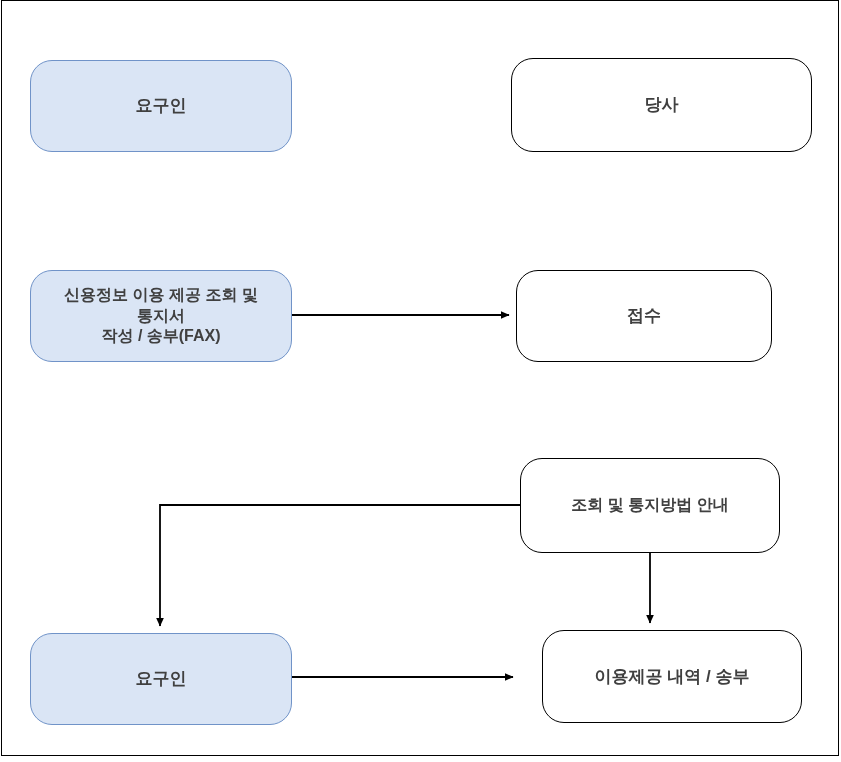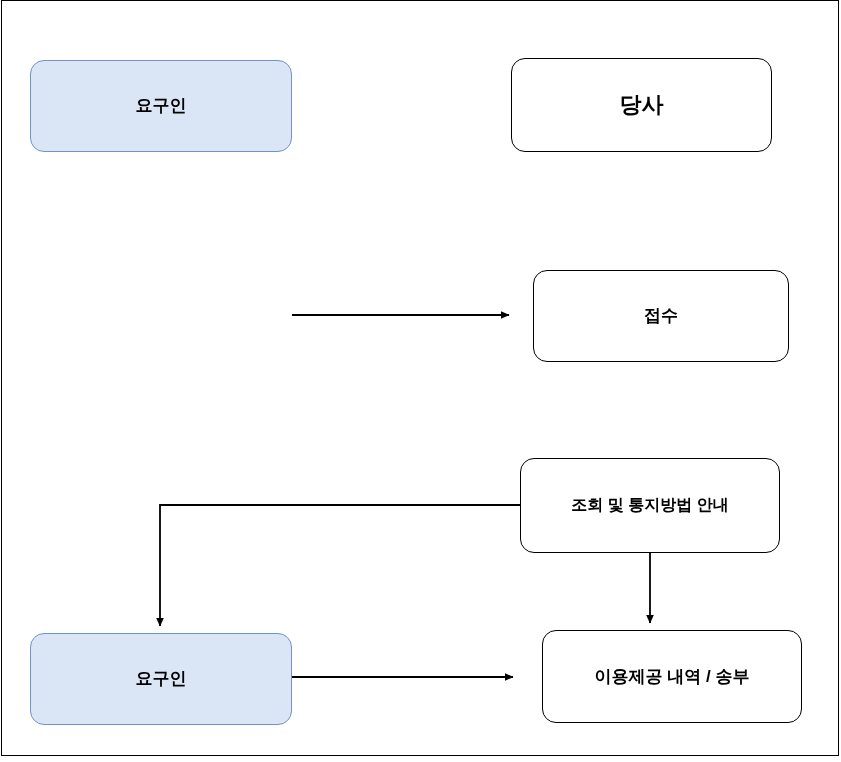--- a/index.html
+++ b/index.html
@@ -27,23 +27,23 @@
     height: 756px;
     border: 1px solid #000000;
     pointer-events: none;
   }
   .node {
     position: absolute;
     display: flex;
     align-items: center;
     justify-content: center;
     text-align: center;
-    border-radius: 14px;
+    border-radius: 22px;
     font-weight: bold;
-    color: #000000;
+    color: #404040;
     line-height: 1.28;
     padding: 12px 6px;
   }
   .node.plain {
     background: #ffffff;
     border: 1.6px solid #000000;
   }
   .node.blue {
     background: #dae5f5;
     border: 1.4px solid #7093c8;
@@ -90,28 +90,35 @@
       <polyline points="292,677 513,677" fill="none" stroke="#000000" stroke-width="1.8" marker-end="url(#arrowhead)"></polyline>
     </g>
   </svg>
 
   <div class="node blue" style="left:30px; top:60px; width:262px; height:92px; font-size:17px;">
     <div class="lines">
       <span>요구인</span>
     </div>
   </div>
 
-  <div class="node plain" style="left:511px; top:58px; width:261px; height:94px; font-size:22px;">
+  <div class="node plain" style="left:511px; top:58px; width:301px; height:94px; font-size:17px;">
     <div class="lines">
       <span>당사</span>
     </div>
   </div>
 
+  <div class="node blue" style="left:30px; top:270px; width:262px; height:92px; font-size:16px;">
+    <div class="lines">
+      <span>신용정보 이용 제공 조회 및</span>
+      <span>통지서</span>
+      <span>작성 / 송부(FAX)</span>
+    </div>
+  </div>
 
-  <div class="node plain" style="left:516px; top:270px; width:256px; height:92px; font-size:17px;margin-left:17px;">
+  <div class="node plain" style="left:516px; top:270px; width:256px; height:92px; font-size:17px;">
     <div class="lines">
       <span>접수</span>
     </div>
   </div>
 
   <div class="node plain" style="left:520px; top:458px; width:260px; height:95px; font-size:16px;">
     <div class="lines">
       <span>조회 및 통지방법 안내</span>
     </div>
   </div>

